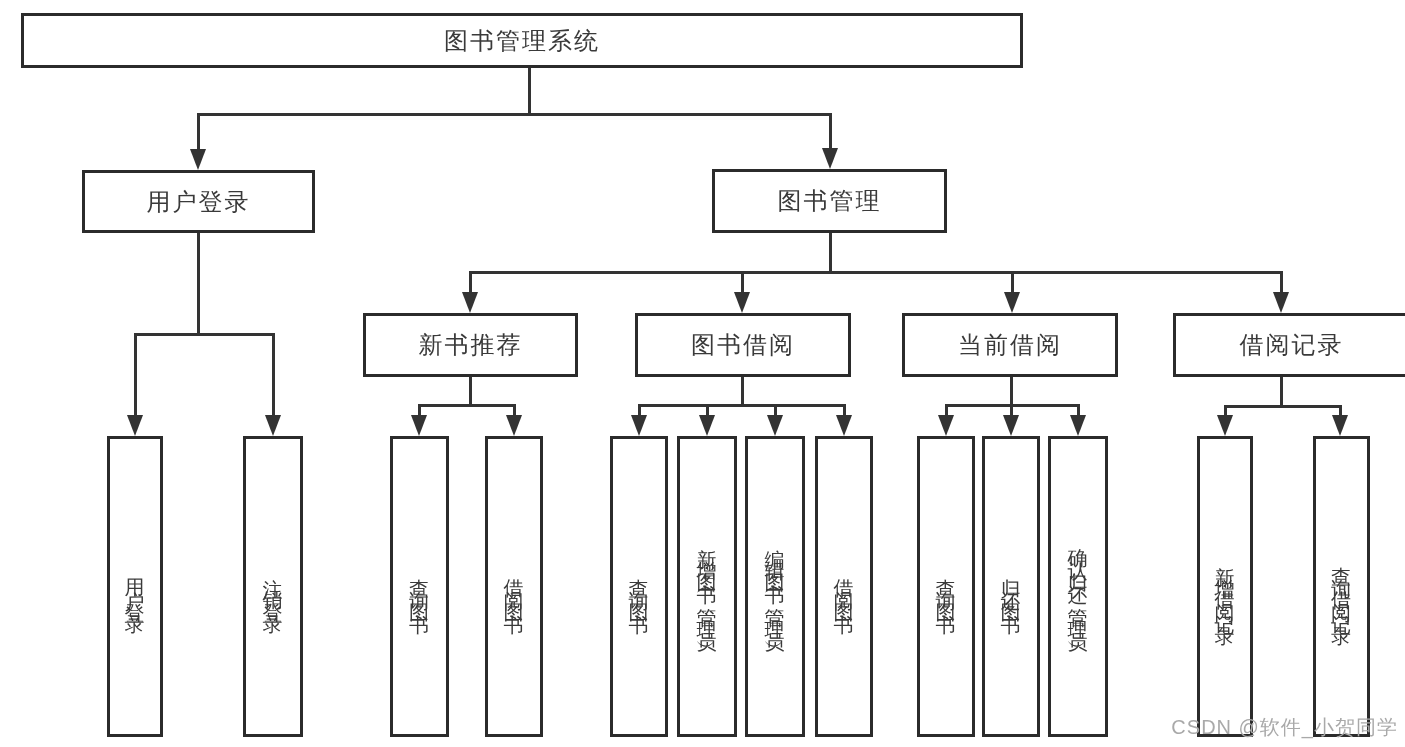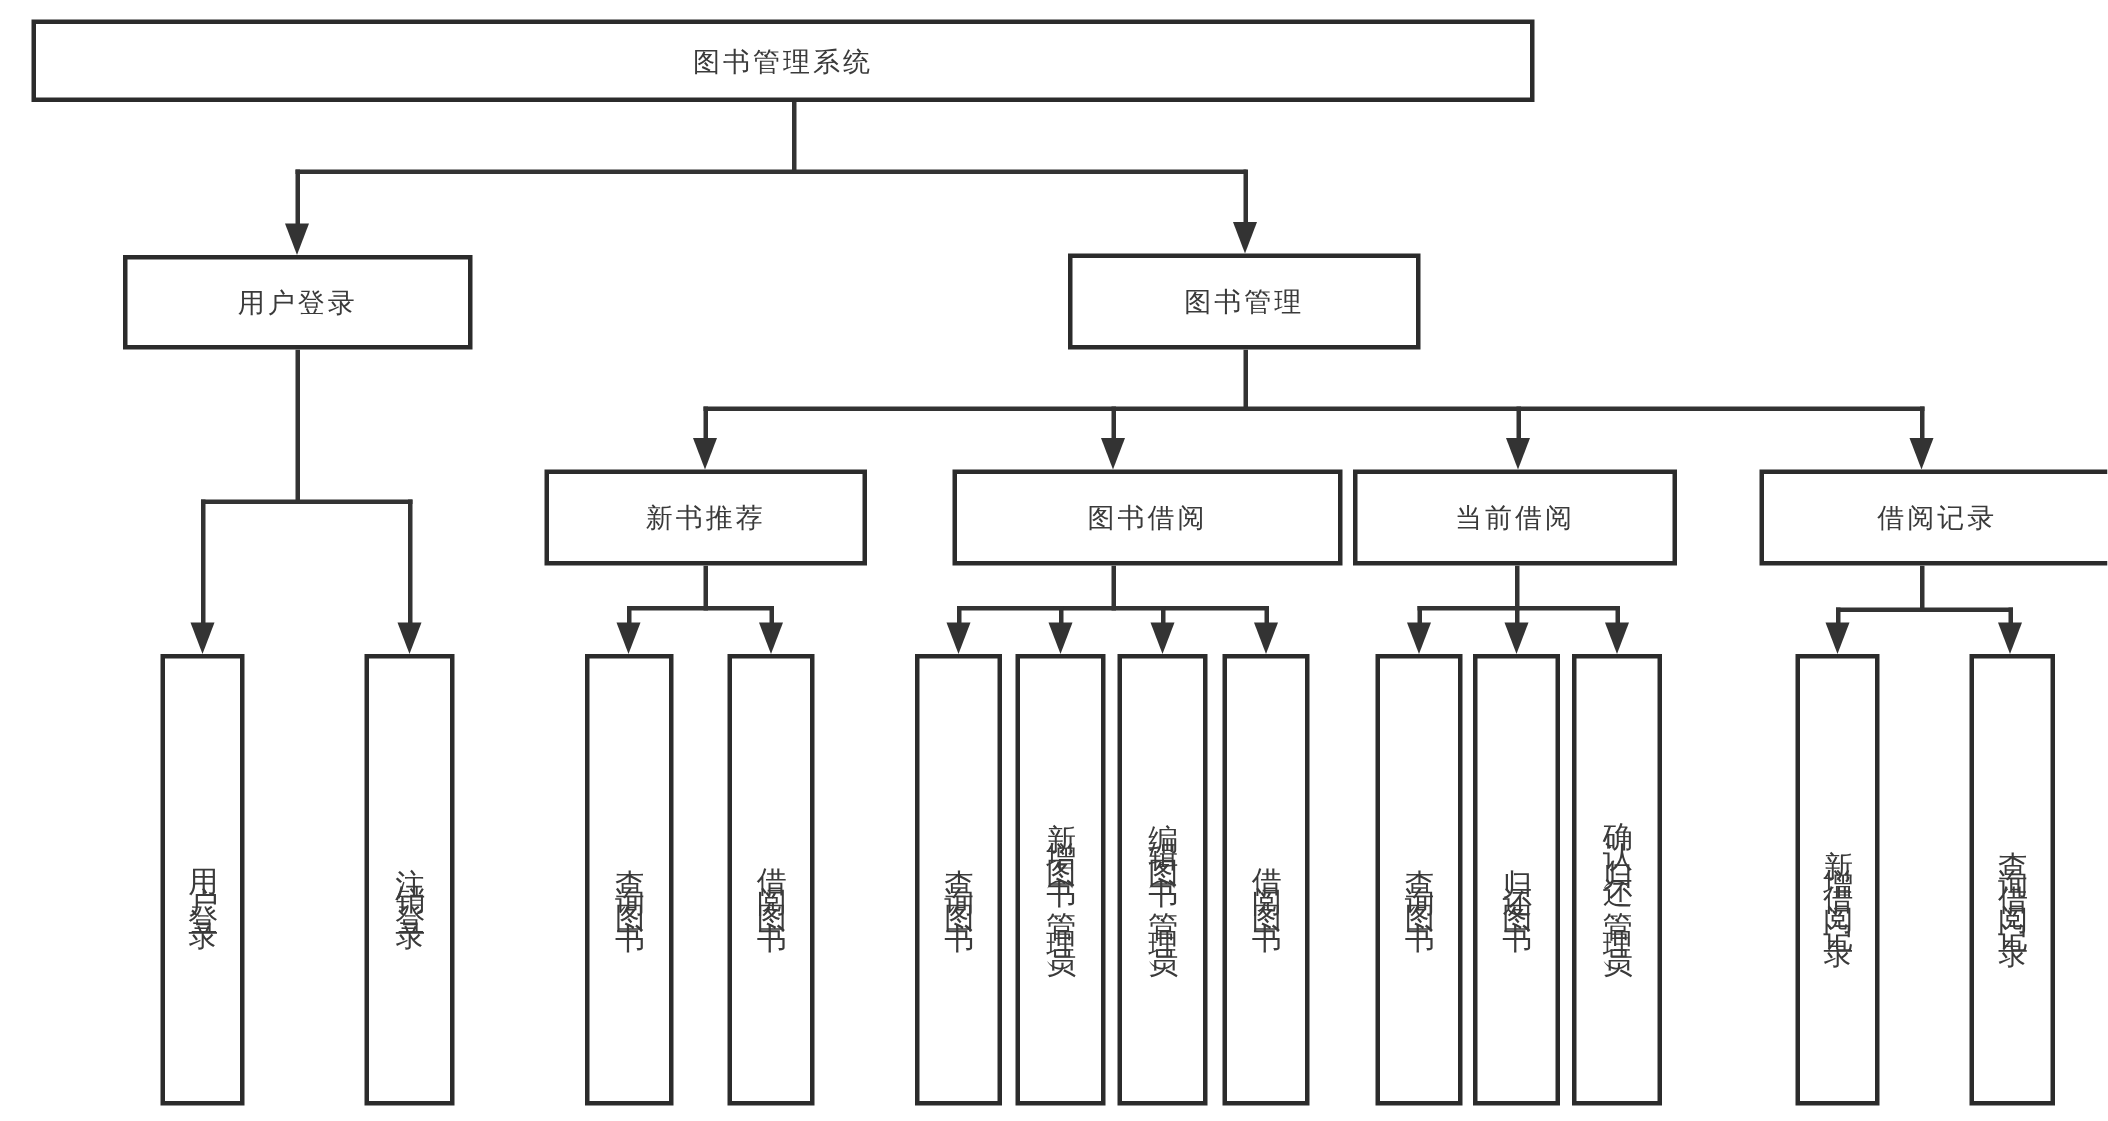--- a/index.html
+++ b/index.html
@@ -4,21 +4,21 @@
 <style>
   html,body { margin:0; padding:0; background:#ffffff; }
   .canvas {
     position:relative; width:1405px; height:747px; background:#ffffff;
     font-family:"Liberation Sans","DejaVu Sans",sans-serif; color:#3a3a3a;
     overflow:hidden;
   }
   .node {
     position:absolute; box-sizing:border-box; background:#ffffff;
     border:3px solid #2b2b2b; display:flex; align-items:center; justify-content:center;
-    font-size:18px; letter-spacing:2px; color:#3a3a3a; white-space:nowrap;
+    font-size:24px; letter-spacing:2px; color:#3a3a3a; white-space:nowrap;
   }
   .leaf {
     position:absolute; box-sizing:border-box; background:#ffffff;
     border:3px solid #2b2b2b; top:436px; height:301px;
     display:flex; align-items:center; justify-content:center;
   }
   .vtext {
     writing-mode:vertical-rl; text-orientation:mixed;
     font-size:20px; line-height:1; letter-spacing:12px; color:#3a3a3a;
   }
@@ -105,21 +105,21 @@
   <div class="node" style="left:82px;top:170px;width:233px;height:63px">
     <span>用户登录</span>
   </div>
   <div class="node" style="left:363px;top:313px;width:215px;height:64px">
     <span>新书推荐</span>
   </div>
 
   <div class="node" style="left:712px;top:169px;width:235px;height:64px">
     <span>图书管理</span>
   </div>
-  <div class="node" style="left:635px;top:313px;width:260px;height:64px">
+  <div class="node" style="left:635px;top:313px;width:216px;height:64px">
     <span>图书借阅</span>
   </div>
   <div class="node" style="left:902px;top:313px;width:216px;height:64px">
     <span>当前借阅</span>
   </div>
   <div class="node" style="left:1173px;top:313px;width:237px;height:64px">
     <span>借阅记录</span>
   </div>
 
   <div class="leaf" style="left:107px;width:56px">
@@ -155,14 +155,15 @@
   <div class="leaf" style="left:1048px;width:60px">
     <span class="vtext">确认归还（管理员）</span>
   </div>
   <div class="leaf" style="left:1197px;width:56px">
     <span class="vtext">新增借阅记录</span>
   </div>
   <div class="leaf" style="left:1313px;width:57px">
     <span class="vtext">查询借阅记录</span>
   </div>
 
+  <div class="watermark">CSDN @软件_小贺同学</div>
 
 </div>
 
 </body></html>

